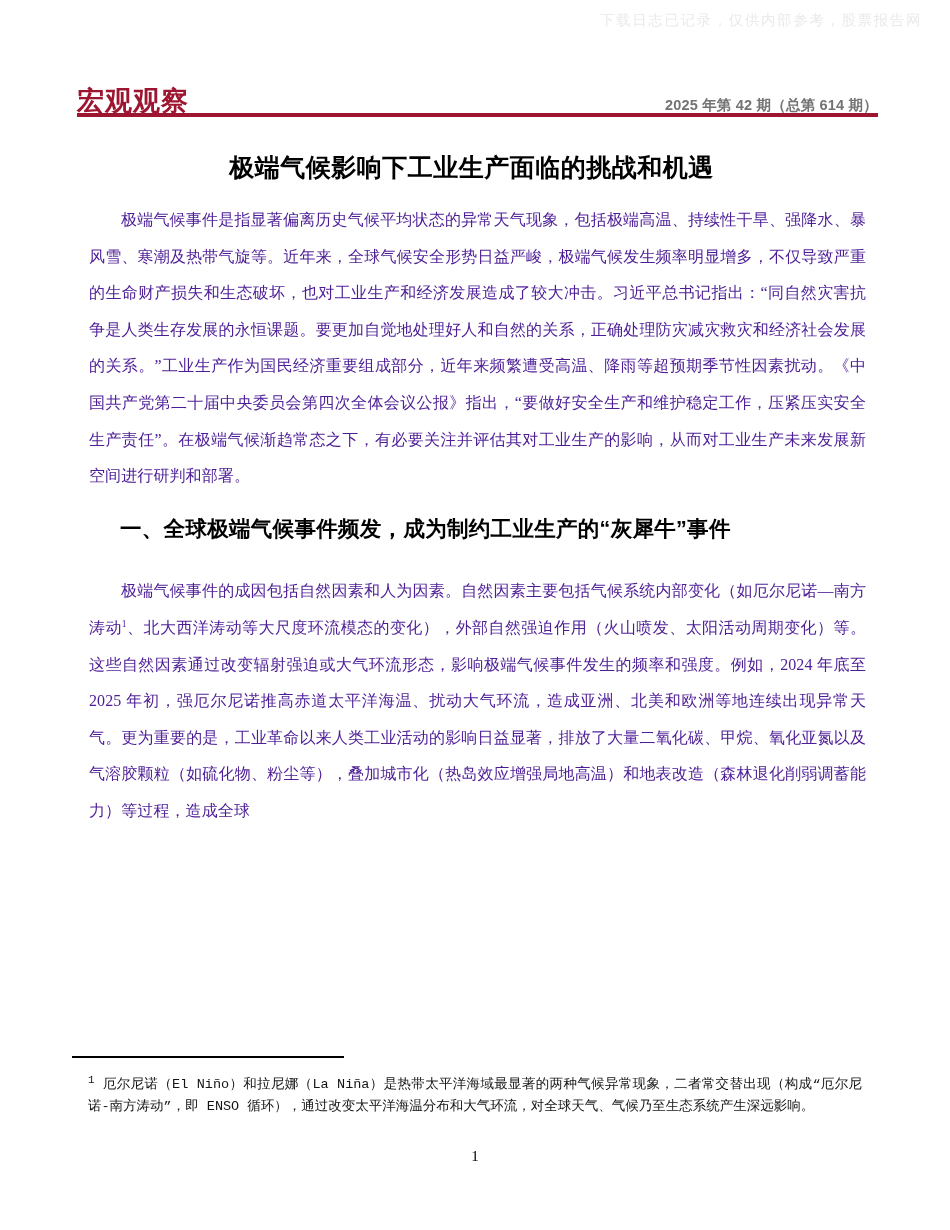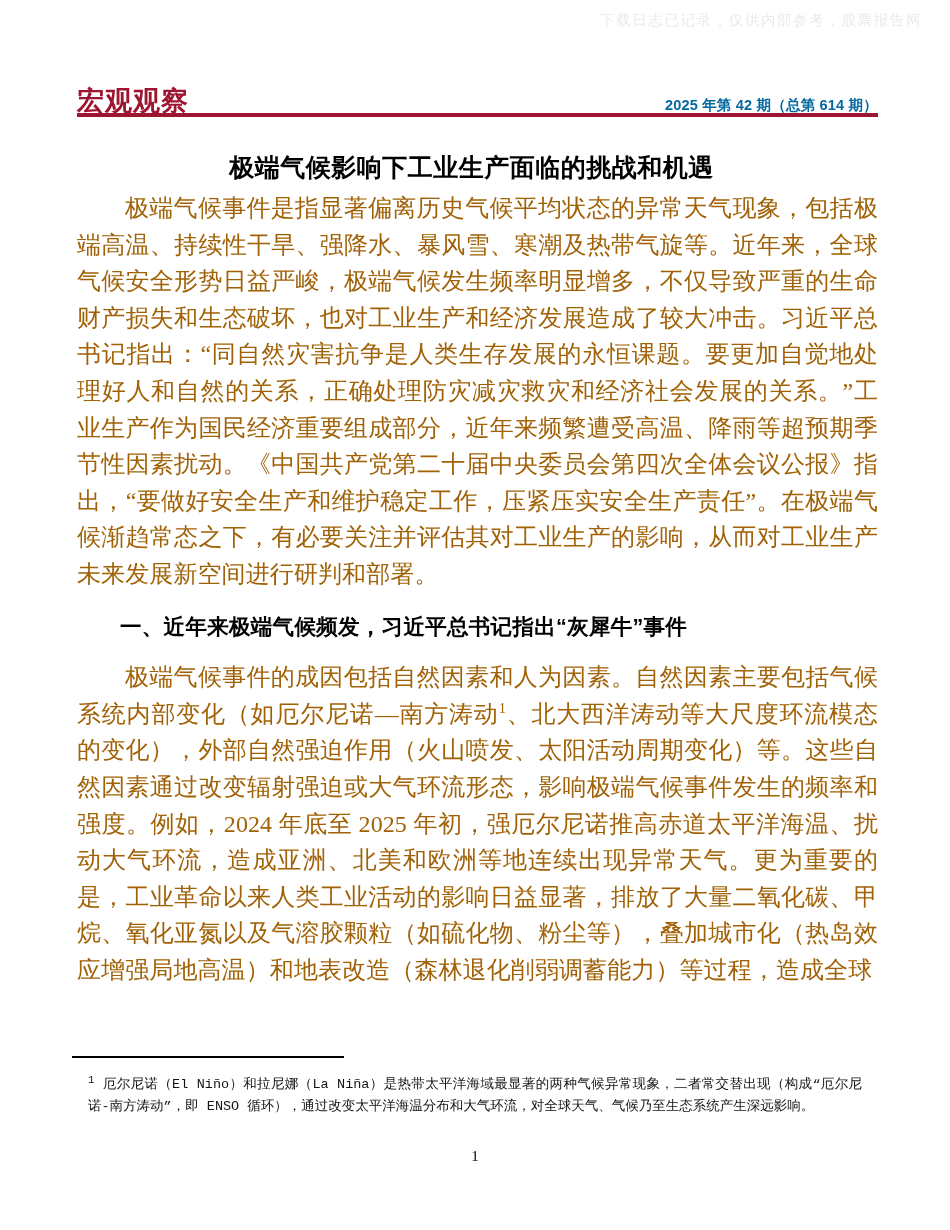--- a/index.html
+++ b/index.html
@@ -55,21 +55,21 @@
     font-weight: bold;
     color: #9d1530;
     letter-spacing: 1px;
     line-height: 1;
     padding-bottom: 1px;
   }
   .issue-line {
     font-family: "Liberation Sans", "DejaVu Sans", sans-serif;
     font-size: 14.5px;
     font-weight: bold;
-    color: #0369a1;
+    color: #737373;
     letter-spacing: 0.2px;
     line-height: 1;
     padding-bottom: 4px;
     white-space: nowrap;
   }
   .masthead-rule {
     position: absolute;
     left: 77px;
     right: 72px;
     top: 113px;
@@ -93,28 +93,28 @@
   }
 
   
   .body-area {
     position: absolute;
     left: 77px;
     right: 72px;
     top: 190px;
   }
   p.para {
-    margin: 0;
-    font-size: 24px;
+    margin: 12px;
+    font-size: 16px;
     line-height: 36.6px;
     text-align: justify;
     text-justify: inter-ideograph;
     text-indent: 2em;
     letter-spacing: 0.1px;
-    color: #a16207;
+    color: #4c1d95;
   }
   .b { font-weight: normal; }
   sup.fn-ref {
     font-size: 0.6em;
     vertical-align: super;
     line-height: 0;
   }
 
   h2.heading-1 {
     margin: 16px 0 0 0;
@@ -194,21 +194,21 @@
     </div>
   </div>
   <div class="masthead-rule"></div>
 
   <h1 class="doc-title">极端气候影响下工业生产面临的挑战和机遇</h1>
 
   <div class="body-area">
 
     <p class="para">极端气候事件是指显著偏离历史气候平均状态的异常天气现象，包括极端高温、持续性干旱、强降水、暴风雪、寒潮及热带气旋等。近年来，全球气候安全形势日益严峻，极端气候发生频率明显增多，不仅导致严重的生命财产损失和生态破坏，也对工业生产和经济发展造成了较大冲击。习近平总书记指出：“同自然灾害抗争是人类生存发展的永恒课题。要更加自觉地处理好人和自然的关系，正确处理防灾减灾救灾和经济社会发展的关系。”工业生产作为国民经济重要组成部分，近年来频繁遭受高温、降雨等超预期季节性因素扰动。《中国共产党第二十届中央委员会第四次全体会议公报》指出，“要做好安全生产和维护稳定工作，压紧压实安全生产责任”。在极端气候渐趋常态之下，有必要关注并评估其对工业生产的影响，从而对工业生产未来发展新空间进行研判和部署。</p>
 
-    <h2 class="heading-1">一、近年来极端气候频发，习近平总书记指出“灰犀牛”事件</h2>
+    <h2 class="heading-1">一、全球极端气候事件频发，成为制约工业生产的“灰犀牛”事件</h2>
 
 
     <div class="spacer-md"></div>
 
     <p class="para"><span class="b">极端气候事件的成因包括自然因素和人为因素。</span><span>自然因素主要包括气候系统内部变化（如厄尔尼诺—南方涛动</span><sup class="fn-ref">1</sup><span>、北大西洋涛动等大尺度环流模态的变化），外部自然强迫作用（火山喷发、太阳活动周期变化）等。这些自然因素通过改变辐射强迫或大气环流形态，影响极端气候事件发生的频率和强度。例如，2024 年底至 2025 年初，强厄尔尼诺推高赤道太平洋海温、扰动大气环流，造成亚洲、北美和欧洲等地连续出现异常天气。</span><span class="b">更为重要的是，</span><span>工业革命以来人类工业活动的影响日益显著，排放了大量二氧化碳、甲烷、氧化亚氮以及气溶胶颗粒（如硫化物、粉尘等），叠加城市化（热岛效应增强局地高温）和地表改造（森林退化削弱调蓄能力）等过程，造成全球</span></p>
 
   </div>
 
   <div class="footnote-area">
     <div class="footnote-rule"></div>

